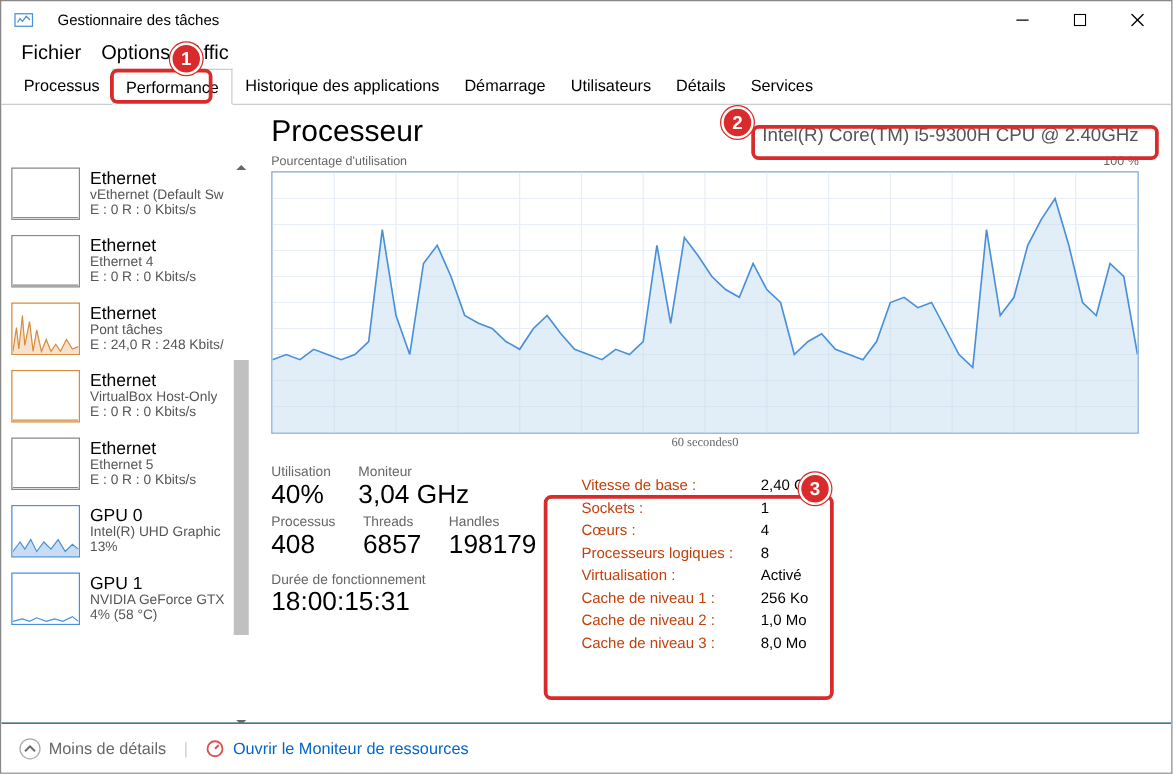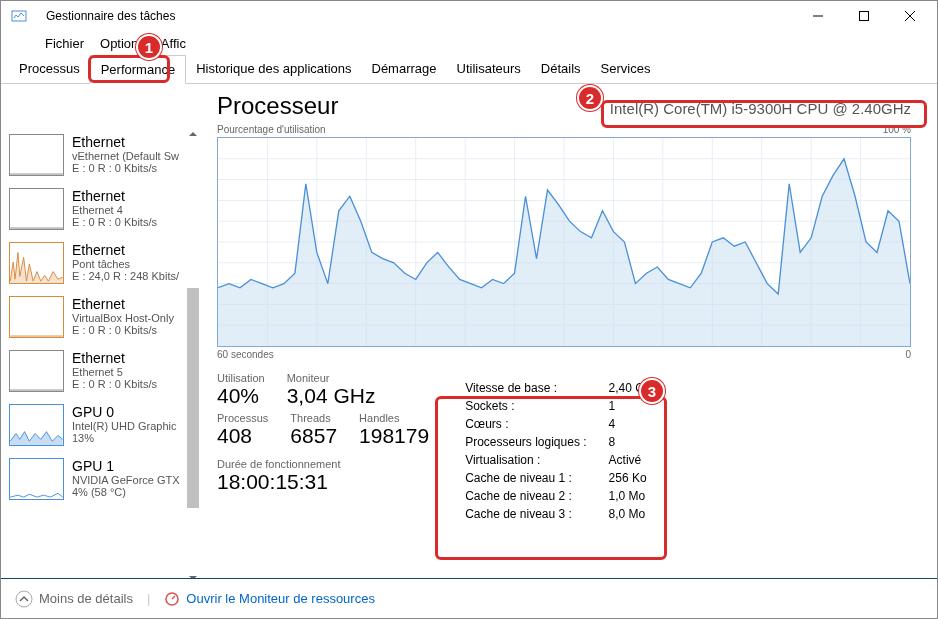--- a/index.html
+++ b/index.html
@@ -2,48 +2,48 @@
 <html><head>
 <meta charset="utf-8">
 <style>
 * { box-sizing: border-box; margin: 0; padding: 0; }
 body { font-family: "Segoe UI", Tahoma, sans-serif; font-size: 13px; color: #000; background: #fff; width: 938px; height: 619px; overflow: hidden; position: relative; border: 1px solid #888; }
 .titlebar { height: 30px; display: flex; align-items: center; padding: 0 4px; gap: 13px; }
 .titlebar .icon { width: 16px; height: 16px; margin: 0 6px; }
 .titlebar .title { flex: 1; font-size: 12px; }
 .win-controls { display: flex; }
 .win-btn { width: 46px; height: 30px; display: flex; align-items: center; justify-content: center; }
-.menubar { height: 24px; display: flex; align-items: center; padding: 0 10px; gap: 4px; font-size: 13px; margin-left: 28px; }
+.menubar { height: 24px; display: flex; align-items: center; padding: 0 10px; gap: 4px; font-size: 16px; }
 .menubar span { padding: 2px 6px; }
 .tabs { display: flex; border-bottom: 1px solid #ccc; padding: 0 8px; font-size: 13px; }
 .tab { padding: 6px 10px; }
 .tab.active { background: #fff; border: 1px solid #ccc; border-bottom: 1px solid #fff; margin-bottom: -1px; }
 .content { display: flex; height: 500px; }
 .sidebar { width: 200px; border-right: none; overflow-y: auto; position: relative; padding-left:2px;margin-top:44px;}
 .side-item { display: flex; padding: 6px 6px; gap: 8px; align-items: flex-start; }
 .thumb { width: 55px; height: 42px; border: 1px solid #999; flex-shrink: 0; position:relative; overflow:hidden;}
 .thumb svg { width:100%; height:100%; display:block;}
 .side-text { overflow: hidden; }
 .side-text .name { font-size: 14px; }
 .side-text .sub { font-size: 11px; color: #555; white-space: nowrap; overflow:hidden; text-overflow: clip; }
 .main { flex: 1; padding: 8px 26px 8px 16px; }
 .main-header { display: flex; justify-content: space-between; align-items: baseline; margin-bottom: 4px; }
 .main-title { font-size: 24px; font-weight: 400; }
 .cpu-name { font-size: 15px; color: #555; }
 .chart-labels { display: flex; justify-content: space-between; font-size: 10px; color: #666; margin-bottom: 2px; }
 .chart { width: 100%; height: 210px; border: 1px solid #7fa9d6; position: relative; }
 .chart svg { width:100%; height:100%; display:block;}
-.chart-bottom-labels { display: flex; justify-content: space-between; font-size: 10px; color: #666; margin-top: 2px; }
+.chart-bottom-labels { display: flex; justify-content: center; font-size: 10px; color: #666; margin-top: 2px; font-family: Liberation Serif, serif; }
 .stats-row { display: flex; margin-top: 12px; gap: 0; }
 .stat-block { margin-right: 22px; }
 .stat-label { font-size: 11px; color: #666; }
 .stat-value { font-size: 21px; font-weight: 400; }
 .details-box { margin-left: 20px; padding: 6px 14px; font-size: 12px; }
 .details-box table td { padding: 1px 0; }
-.details-box table td:first-child { color: #000000; padding-right: 20px; }
+.details-box table td:first-child { color: #c2410c; padding-right: 20px; }
 .uptime { margin-top: 10px; }
 .footer { position: absolute; bottom: 0; left:0; right:0; height: 40px; display: flex; align-items: center; padding: 0 14px; gap: 14px; border-top: 1px solid #0c4a6e; background:#fff;}
 .footer .link { color: #0066cc; font-size: 13px; display:flex; align-items:center; gap:6px;}
 .footer .less { color: #666; font-size: 13px; display:flex; align-items:center; gap:6px;}
 .sep { color: #ccc; }
 .annot { position: absolute; background: #d92b2b; color: #fff; border-radius: 50%; width: 26px; height: 26px; display: flex; align-items: center; justify-content: center; font-weight: bold; font-size: 15px; z-index: 10; border:2px solid #fff; box-shadow: 0 0 0 1px #d92b2b;}
 .annot-box { position: absolute; border: 3px solid #d92b2b; border-radius: 6px; z-index: 9; pointer-events:none;}
 .scrollbar-track { position:absolute; right:0; top:0; bottom:0; width:16px; }
 .scrollbar-thumb { position:absolute; right:2px; width:12px; background:#c0c0c0; border-radius:0;}
 </style>

